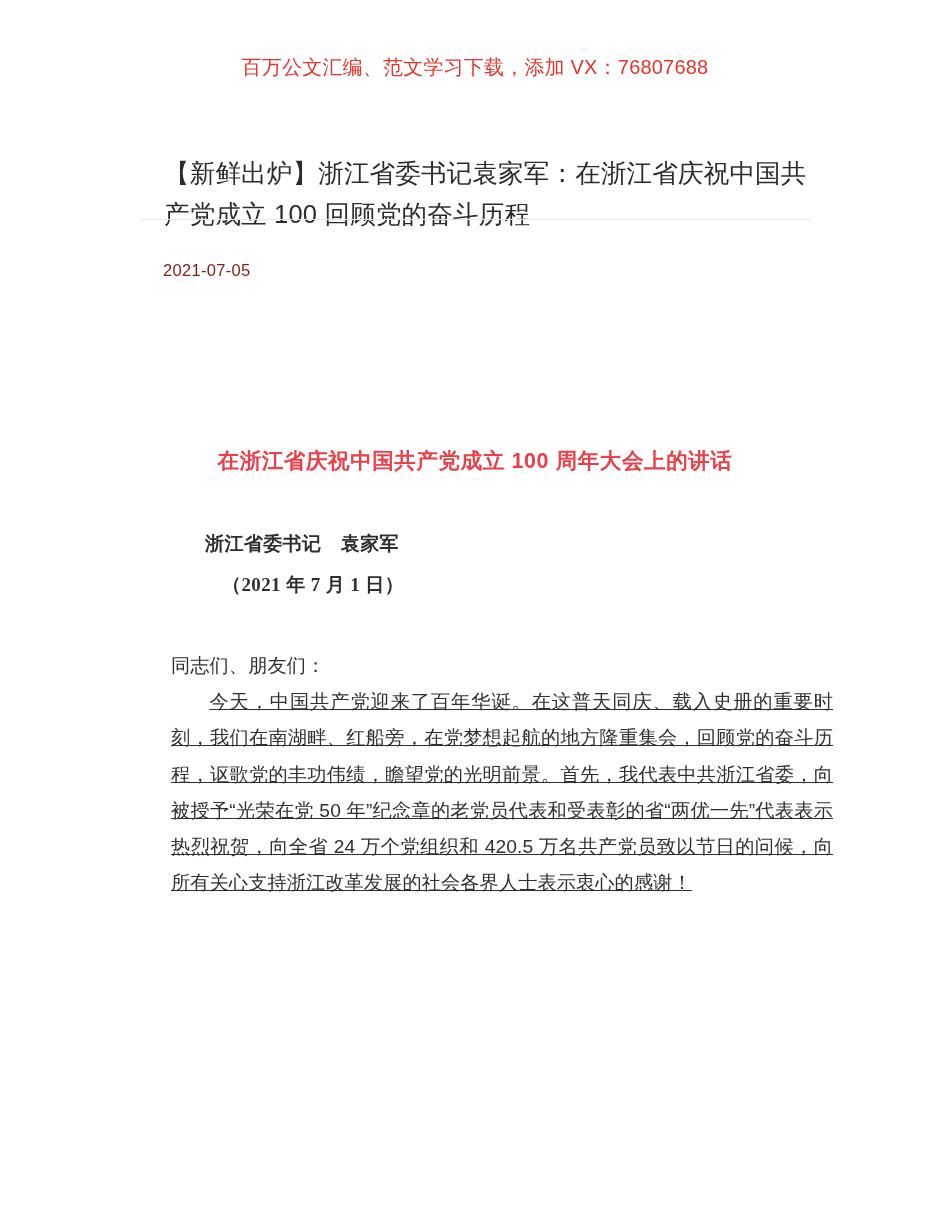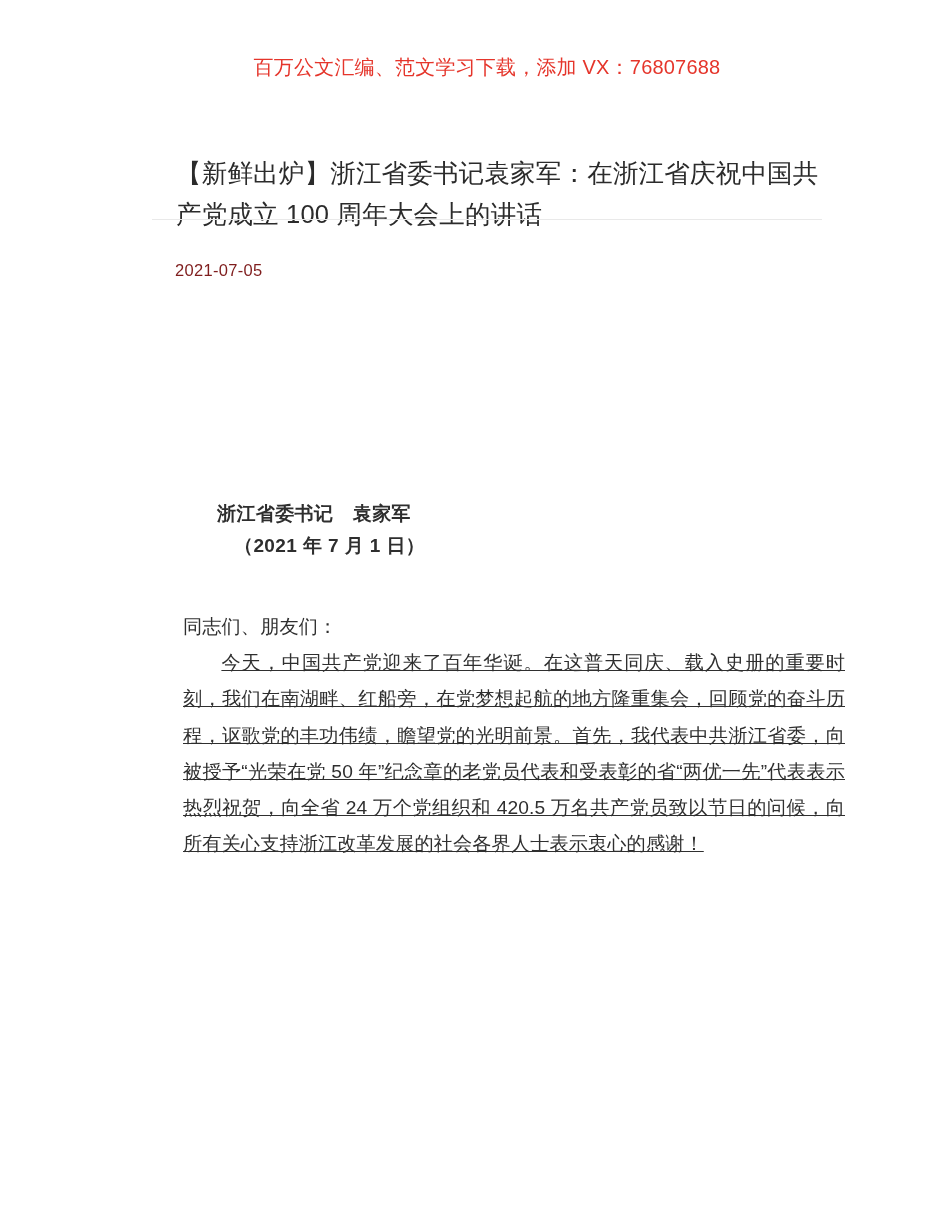--- a/index.html
+++ b/index.html
@@ -11,21 +11,21 @@
     width: 950px;
     height: 1230px;
     position: relative;
     font-family: "Liberation Sans", "DejaVu Sans", sans-serif;
     -webkit-font-smoothing: antialiased;
     overflow: hidden;
   }
 
   .page {
     position: absolute;
-    top: 0; left: 12px;
+    top: 0; left: 0;
     width: 868px;
     height: 1230px;
     background: #ffffff;
   }
 
   
   .promo-banner {
     position: absolute;
     top: 54px;
     left: 0;
@@ -83,33 +83,35 @@
     color: #e8414a;
     letter-spacing: 0.6px;
     line-height: 30px;
     white-space: nowrap;
   }
 
   .byline-block {
     margin-top: 52px;
     padding-left: 205px;
     color: #2e2e2e;
+    font-family: Liberation Serif, serif;
   }
   .byline-name {
     font-size: 19px;
     font-weight: bold;
     line-height: 32px;
     letter-spacing: 0.4px;
   }
   .byline-date {
     font-size: 19px;
     font-weight: bold;
     line-height: 32px;
     letter-spacing: 0.4px;
     padding-left: 17px;
+    margin-top: 9px;
   }
 
   .body-text {
     margin-top: 47px;
     padding-left: 171px;
     padding-right: 117px;
     font-size: 19.2px;
     line-height: 36.2px;
     color: #2f2f2f;
     text-align: justify;
@@ -124,28 +126,29 @@
     text-decoration: underline;
   }
 </style>
 </head>
 <body>
 
 <div class="page">
 
   <div class="promo-banner">百万公文汇编、范文学习下载，添加 VX：76807688</div>
 
-  <h1 class="article-title">【新鲜出炉】浙江省委书记袁家军：在浙江省庆祝中国共产党成立 100 周年大会上的讲话</h1>
+  <h1 class="article-title">【新鲜出炉】浙江省委书记袁家军：在浙江省庆祝中国共产党成立 100 回顾党的奋斗历程</h1>
 
   <div class="title-divider"></div>
 
   <div class="article-date">2021-07-05</div>
 
   <div class="speech">
 
+    <div class="speech-heading">在浙江省庆祝中国共产党成立 100 周年大会上的讲话</div>
 
     <div class="byline-block">
       <div class="byline-name">浙江省委书记　袁家军</div>
       <div class="byline-date">（2021 年 7 月 1 日）</div>
     </div>
 
     <div class="body-text">
       <p>同志们、朋友们：</p>
       <p class="indent">今天，中国共产党迎来了百年华诞。在这普天同庆、载入史册的重要时刻，我们在南湖畔、红船旁，在党梦想起航的地方隆重集会，回顾党的奋斗历程，讴歌党的丰功伟绩，瞻望党的光明前景。首先，我代表中共浙江省委，向被授予“光荣在党 50 年”纪念章的老党员代表和受表彰的省“两优一先”代表表示热烈祝贺，向全省 24 万个党组织和 420.5 万名共产党员致以节日的问候，向所有关心支持浙江改革发展的社会各界人士表示衷心的感谢！</p>
     </div>

